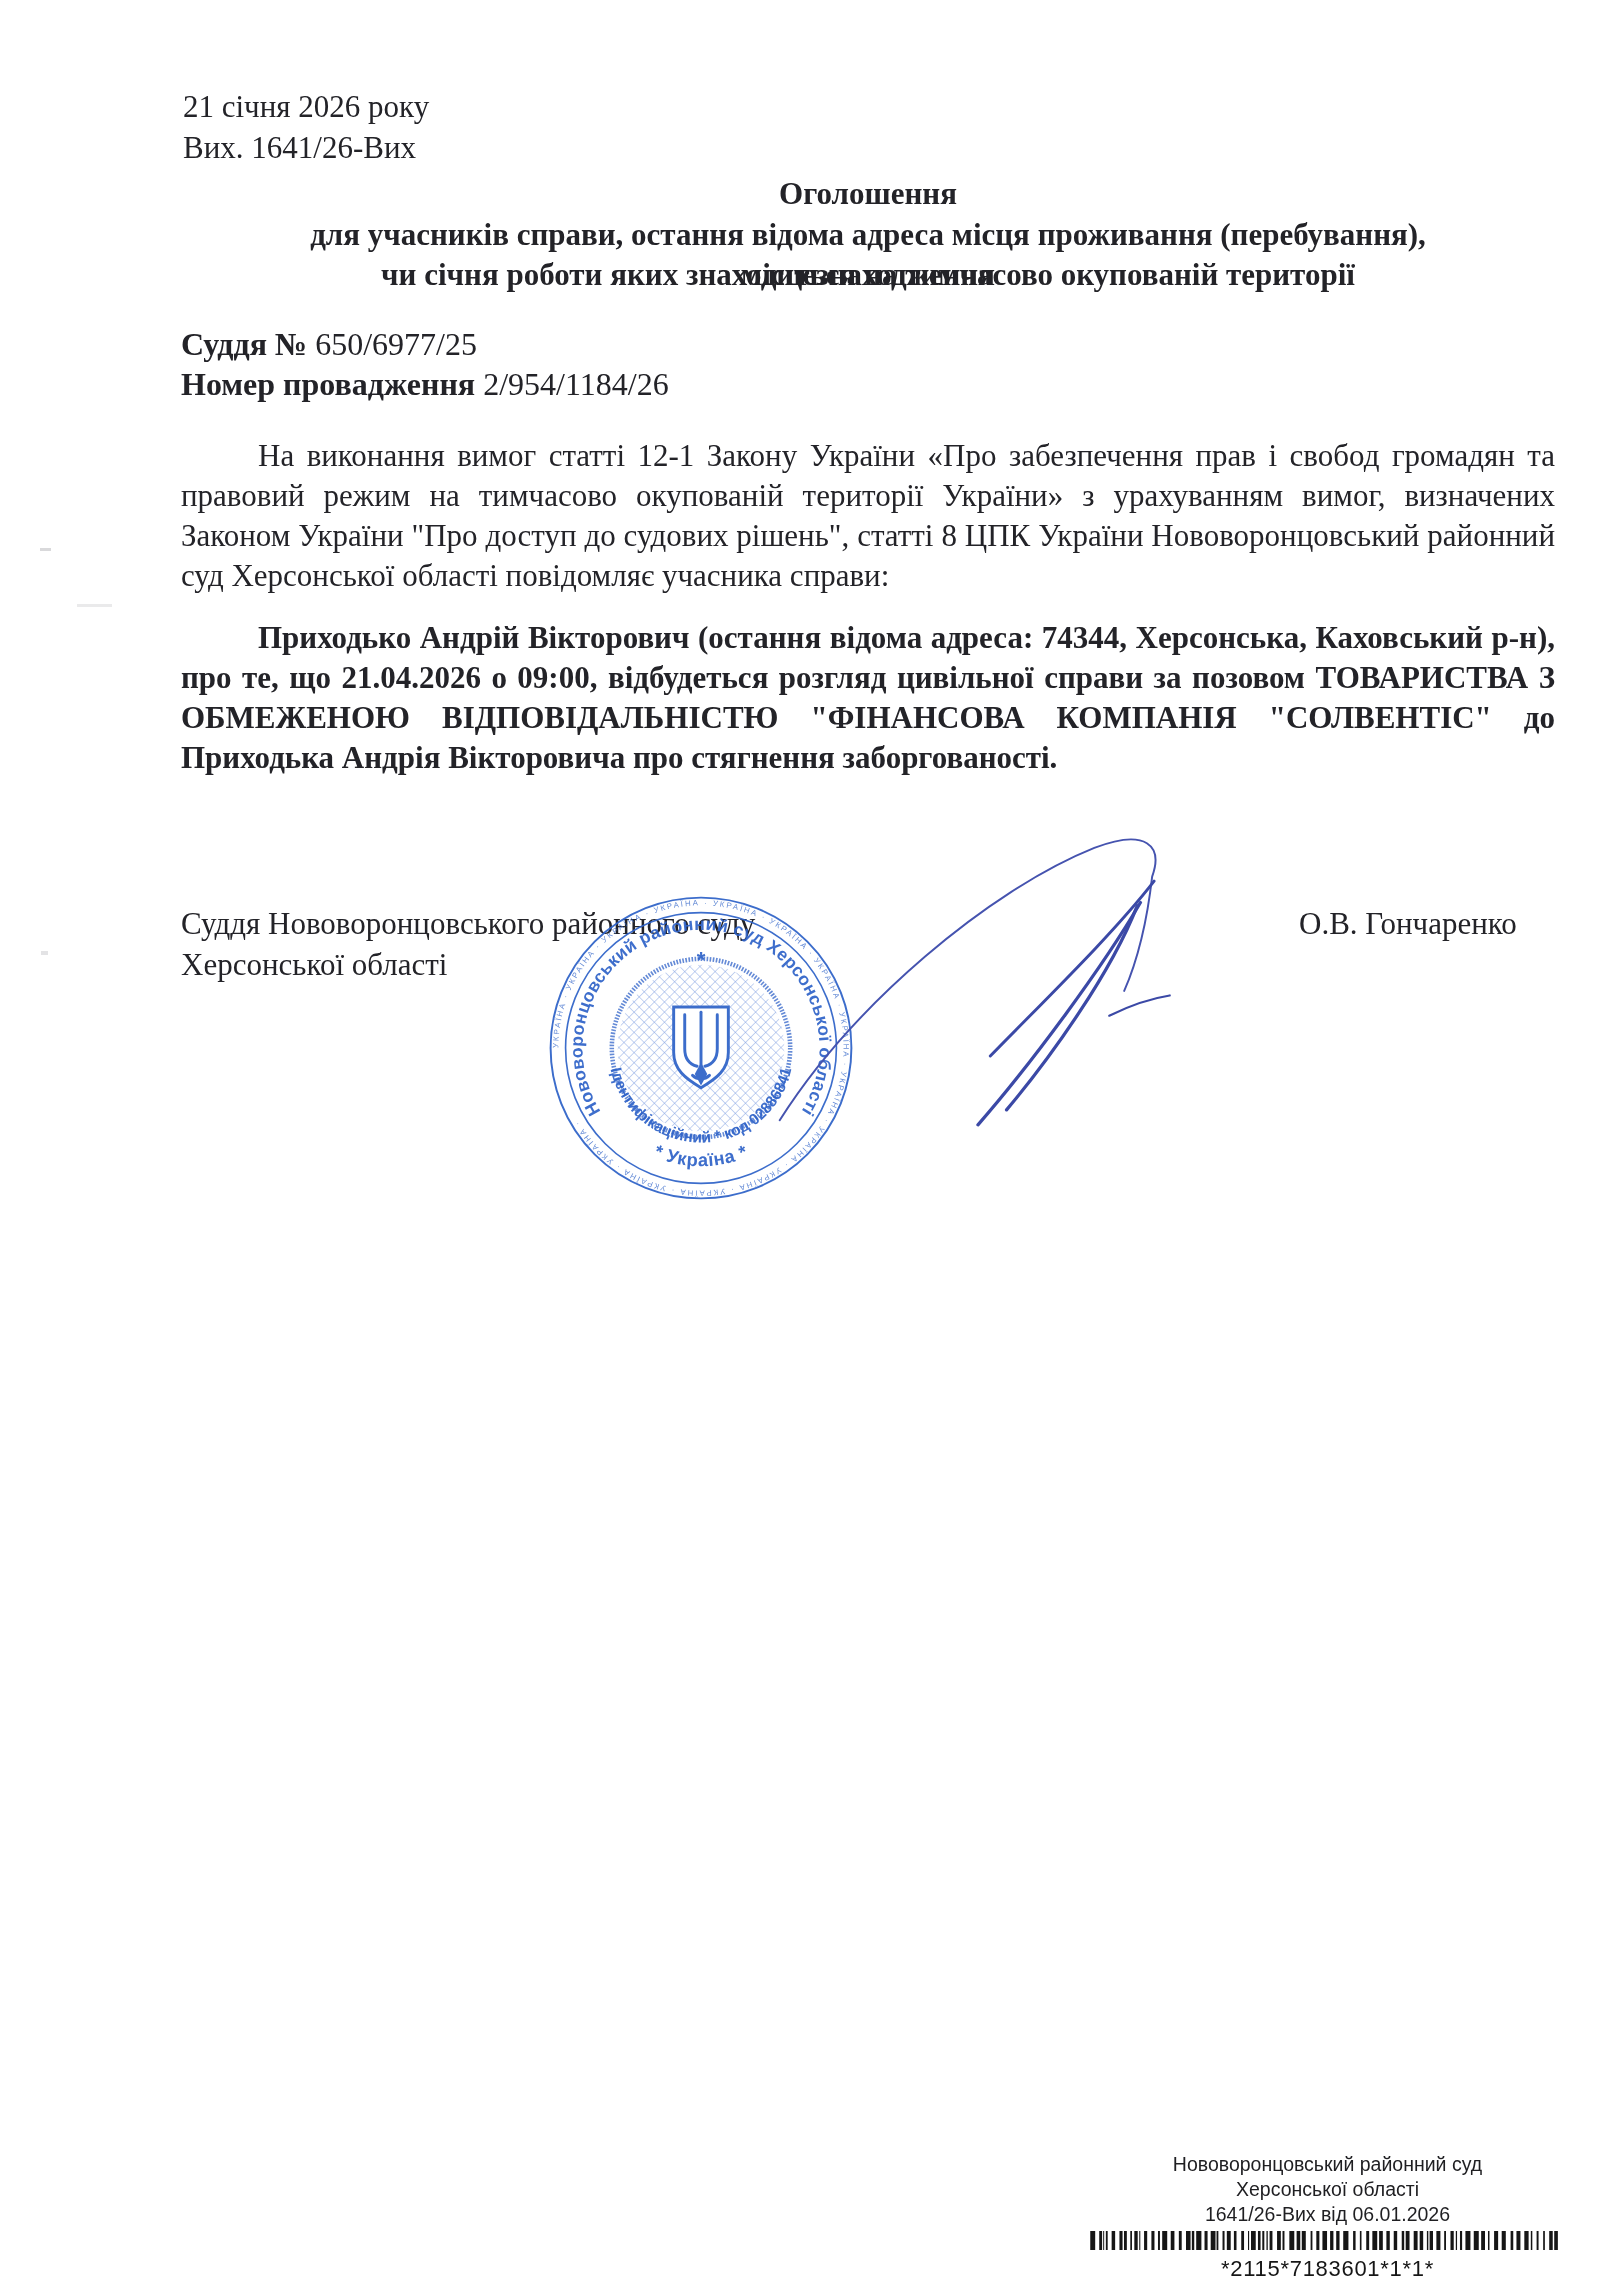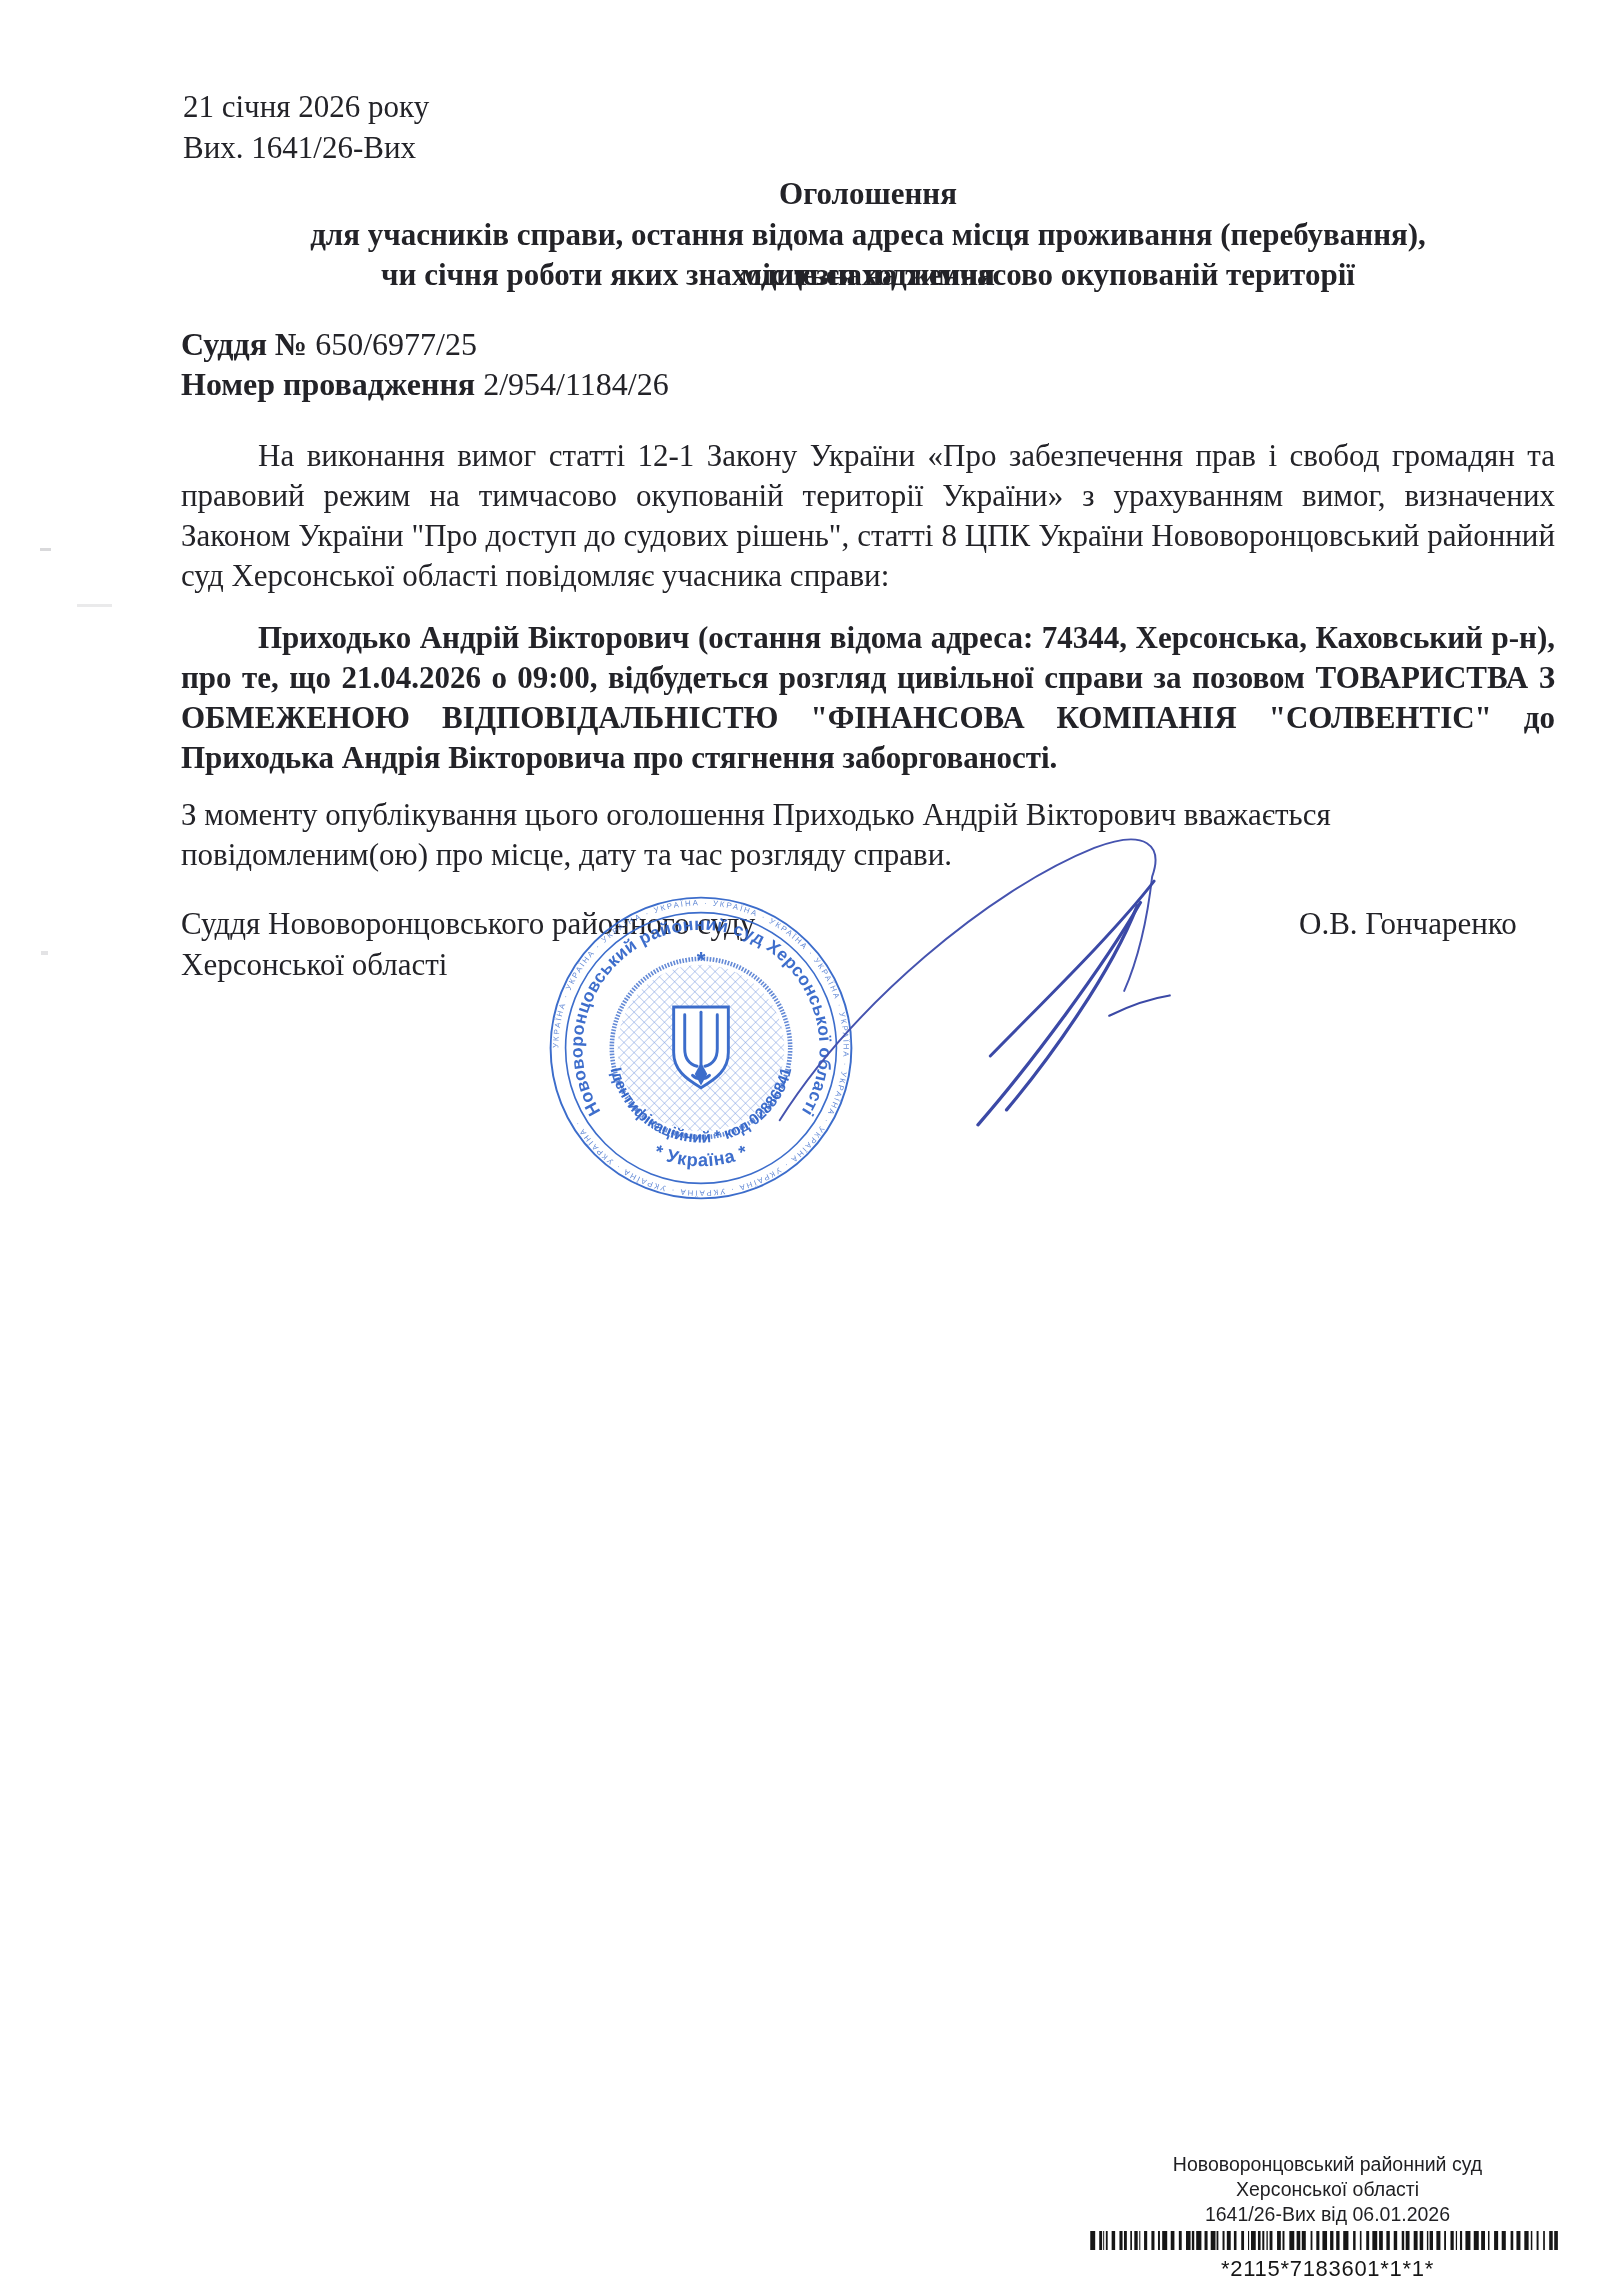--- a/index.html
+++ b/index.html
@@ -41,21 +41,20 @@
     <span class="b">Суддя №</span>
     <span>650/6977/25</span>
   </div>
   <div class="caseline" style="top:364px;">
     <span class="b">Номер провадження</span>
     <span>2/954/1184/26</span>
   </div>
 
   <p class="para" style="top:436px;">На виконання вимог статті 12-1 Закону України «Про забезпечення прав і свобод громадян та правовий режим на тимчасово окупованій території України» з урахуванням вимог, визначених Законом України "Про доступ до судових рішень", статті 8 ЦПК України Нововоронцовський районний суд Херсонської області повідомляє учасника справи:</p>
   <p class="para" style="top:618px;font-weight:bold;">Приходько Андрій Вікторович (остання відома адреса: 74344, Херсонська, Каховський р-н), про те, що 21.04.2026 о 09:00, відбудеться розгляд цивільної справи за позовом ТОВАРИСТВА З ОБМЕЖЕНОЮ ВІДПОВІДАЛЬНІСТЮ "ФІНАНСОВА КОМПАНІЯ "СОЛВЕНТІС" до Приходька Андрія Вікторовича про стягнення заборгованості.</p>
-  <p class="para noindent" style="top:795px;">З моменту опублікування цього оголошення Приходько Андрій Вікторович вважається повідомленим(ою) про місце, дату та час розгляду справи.</p>
 
   <div class="t" style="left:142px;top:904px;">Суддя Нововоронцовського районного суду</div>
   <div class="t" style="left:142px;top:945px;">Херсонської області</div>
   <div class="t" style="left:1260px;top:904px;text-align:right;">О.В. Гончаренко</div>
 
   <svg class="stamp-svg" viewBox="0 0 470 470" aria-hidden="true">
     <defs>
       <path id="arcTop" d="M 86,340 A 182,182 0 1 1 384,340" fill="none"></path>
       <path id="arcCountry" d="M 131,384 A 182,182 0 0 0 339,384" fill="none"></path>
       <path id="arcInner" d="M 94,255 A 142,142 0 0 0 376,255" fill="none"></path>

